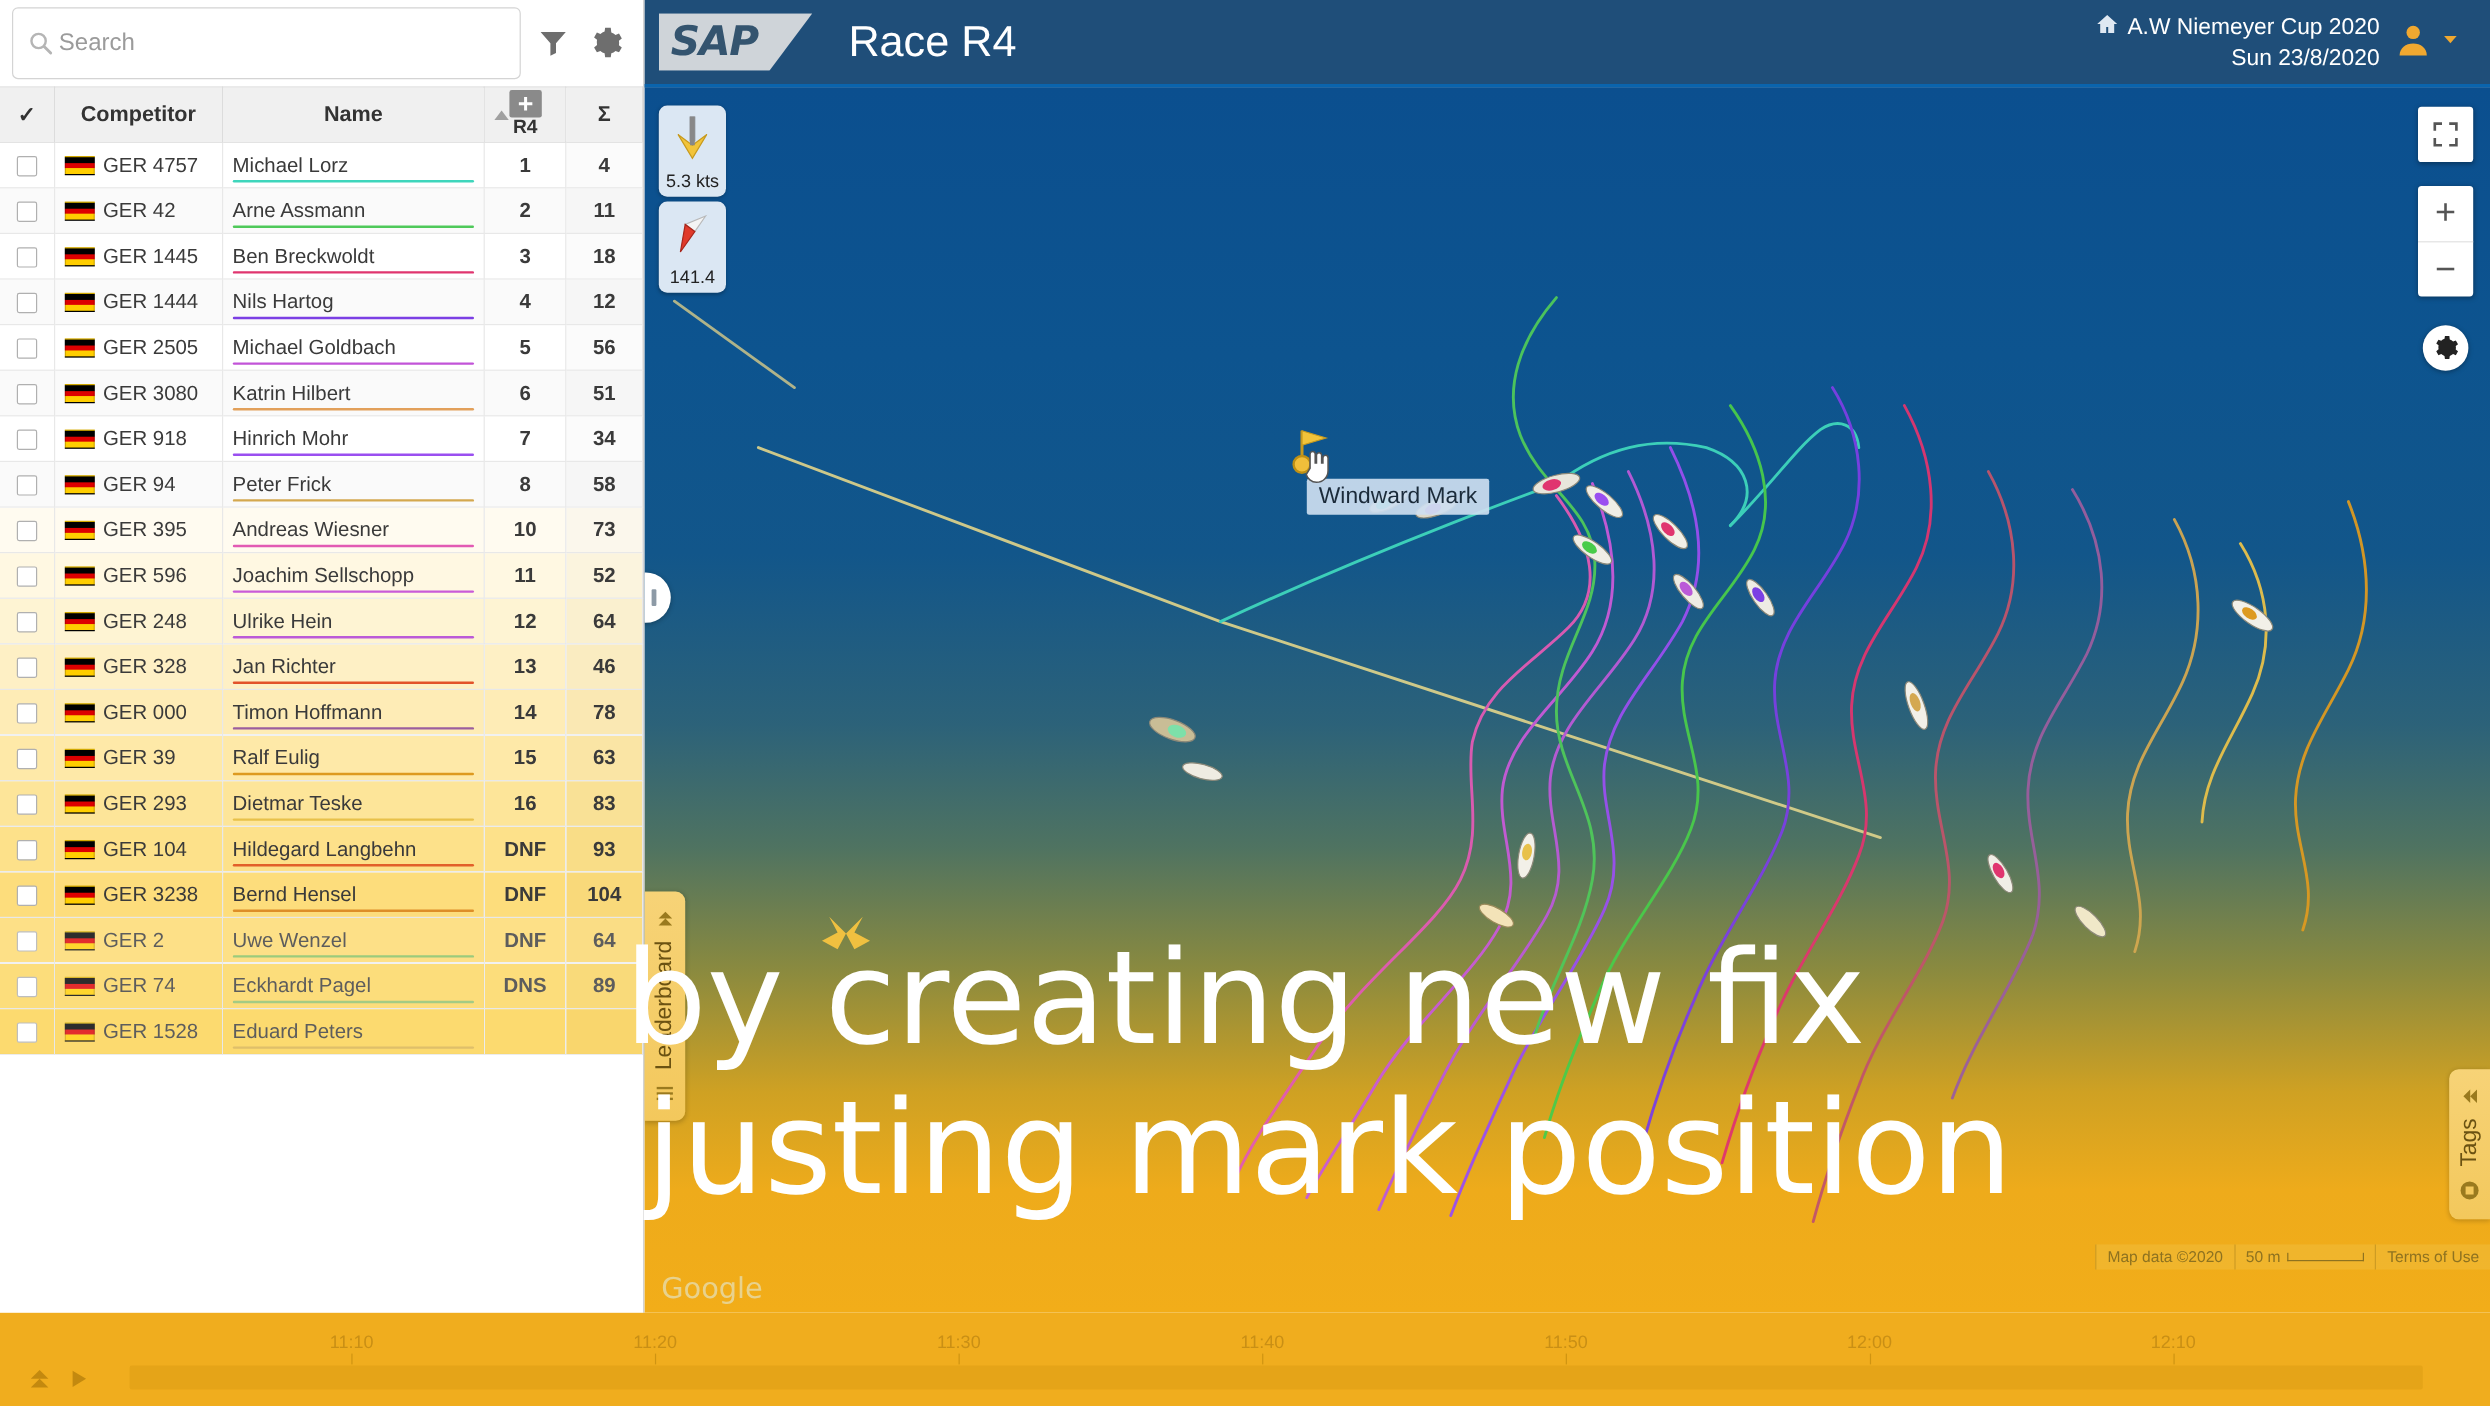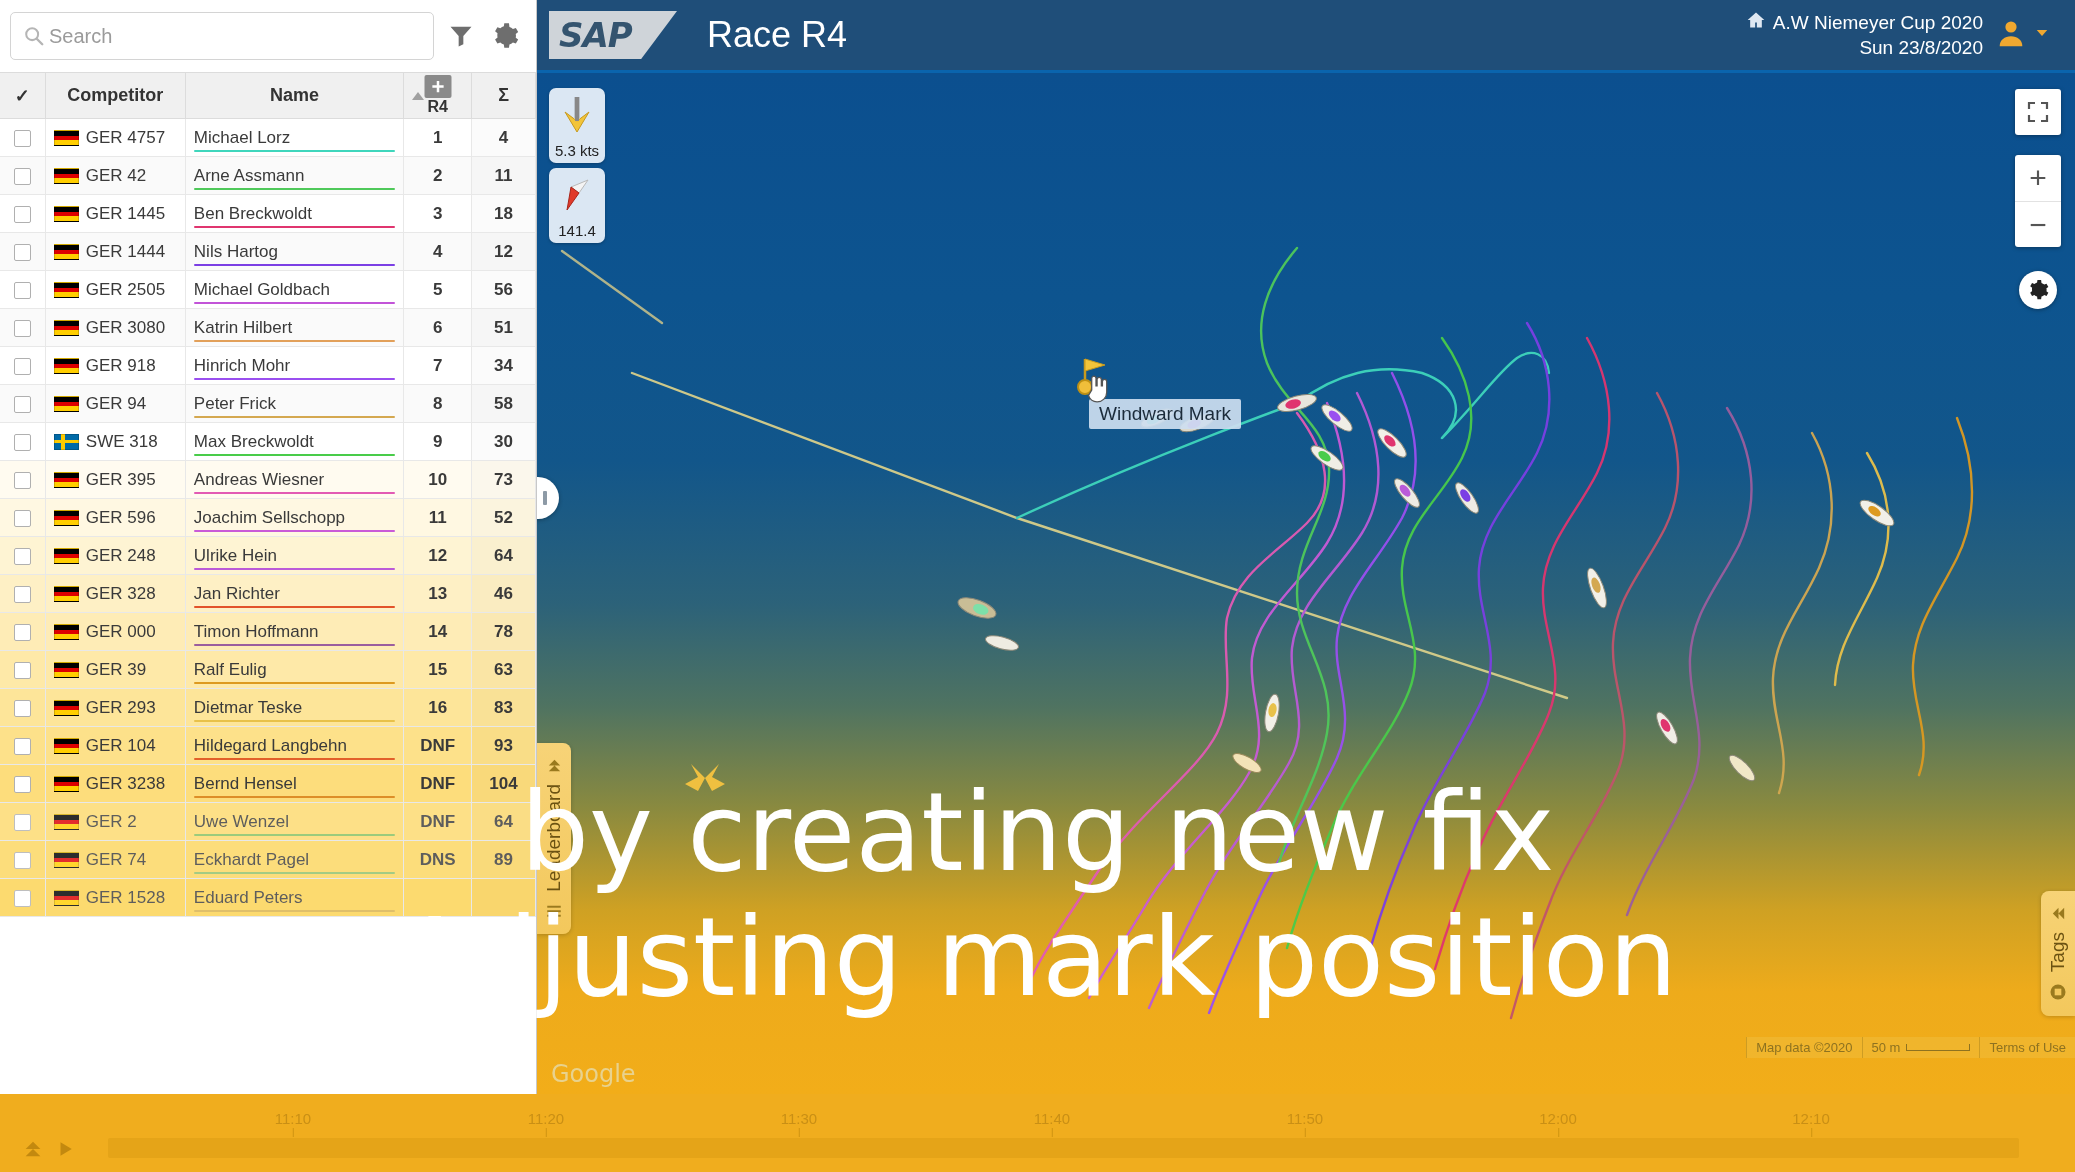--- a/index.html
+++ b/index.html
@@ -14,21 +14,21 @@
   
   .left-panel {
     position: absolute; left: 0; top: 0; width: 537px; height: 1094px;
     background: #ffffff; border-right: 1px solid #c8c8c8; overflow: hidden;
   }
   .search-bar {
     display: flex; align-items: center; gap: 10px;
     height: 72px; padding: 0 14px 0 10px; background: #fff;
   }
   .search-input-wrap {
-    flex: 1; position: relative; height: 48px;
+    flex: 1; position: relative; height: 60px;
     border: 1px solid #d4d4d4; border-radius: 5px; background: #fff;
     display: flex; align-items: center;
   }
   .search-icon { width: 30px; margin-left: 8px; display: flex; align-items: center; justify-content: center; }
   .search-input {
     flex: 1; border: 0; outline: 0; font-size: 20px; color: #555;
     font-family: "Liberation Sans", sans-serif; background: transparent; height: 40px;
   }
   .search-input::placeholder { color: #9b9b9b; }
   .icon-btn { width: 34px; height: 34px; display: flex; align-items: center; justify-content: center; cursor: pointer; }
@@ -300,27 +300,20 @@
             <td class="c-rank ">7</td>
             <td class="c-sum">34</td>
           </tr>
           <tr style="background: rgb(250, 250, 250);">
             <td class="c-chk"><span class="chk"></span></td>
             <td><span class="flag flag-ger"></span><span>GER 94</span></td>
             <td class="name-cell"><span>Peter Frick</span><span class="name-underline" style="background:#d4a850"></span></td>
             <td class="c-rank ">8</td>
             <td class="c-sum">58</td>
           </tr>
-          <tr style="background: rgb(255, 255, 255);">
-            <td class="c-chk"><span class="chk"></span></td>
-            <td><span class="flag flag-swe"></span><span>SWE 318</span></td>
-            <td class="name-cell"><span>Max Breckwoldt</span><span class="name-underline" style="background:#49cc4a"></span></td>
-            <td class="c-rank ">9</td>
-            <td class="c-sum">30</td>
-          </tr>
           <tr style="background: rgb(255, 251, 240); padding-left: 20px;">
             <td class="c-chk"><span class="chk"></span></td>
             <td><span class="flag flag-ger"></span><span>GER 395</span></td>
             <td class="name-cell"><span>Andreas Wiesner</span><span class="name-underline" style="background:#e25ab4"></span></td>
             <td class="c-rank ">10</td>
             <td class="c-sum">73</td>
           </tr>
           <tr style="background: rgb(255, 248, 226);">
             <td class="c-chk"><span class="chk"></span></td>
             <td><span class="flag flag-ger"></span><span>GER 596</span></td>

